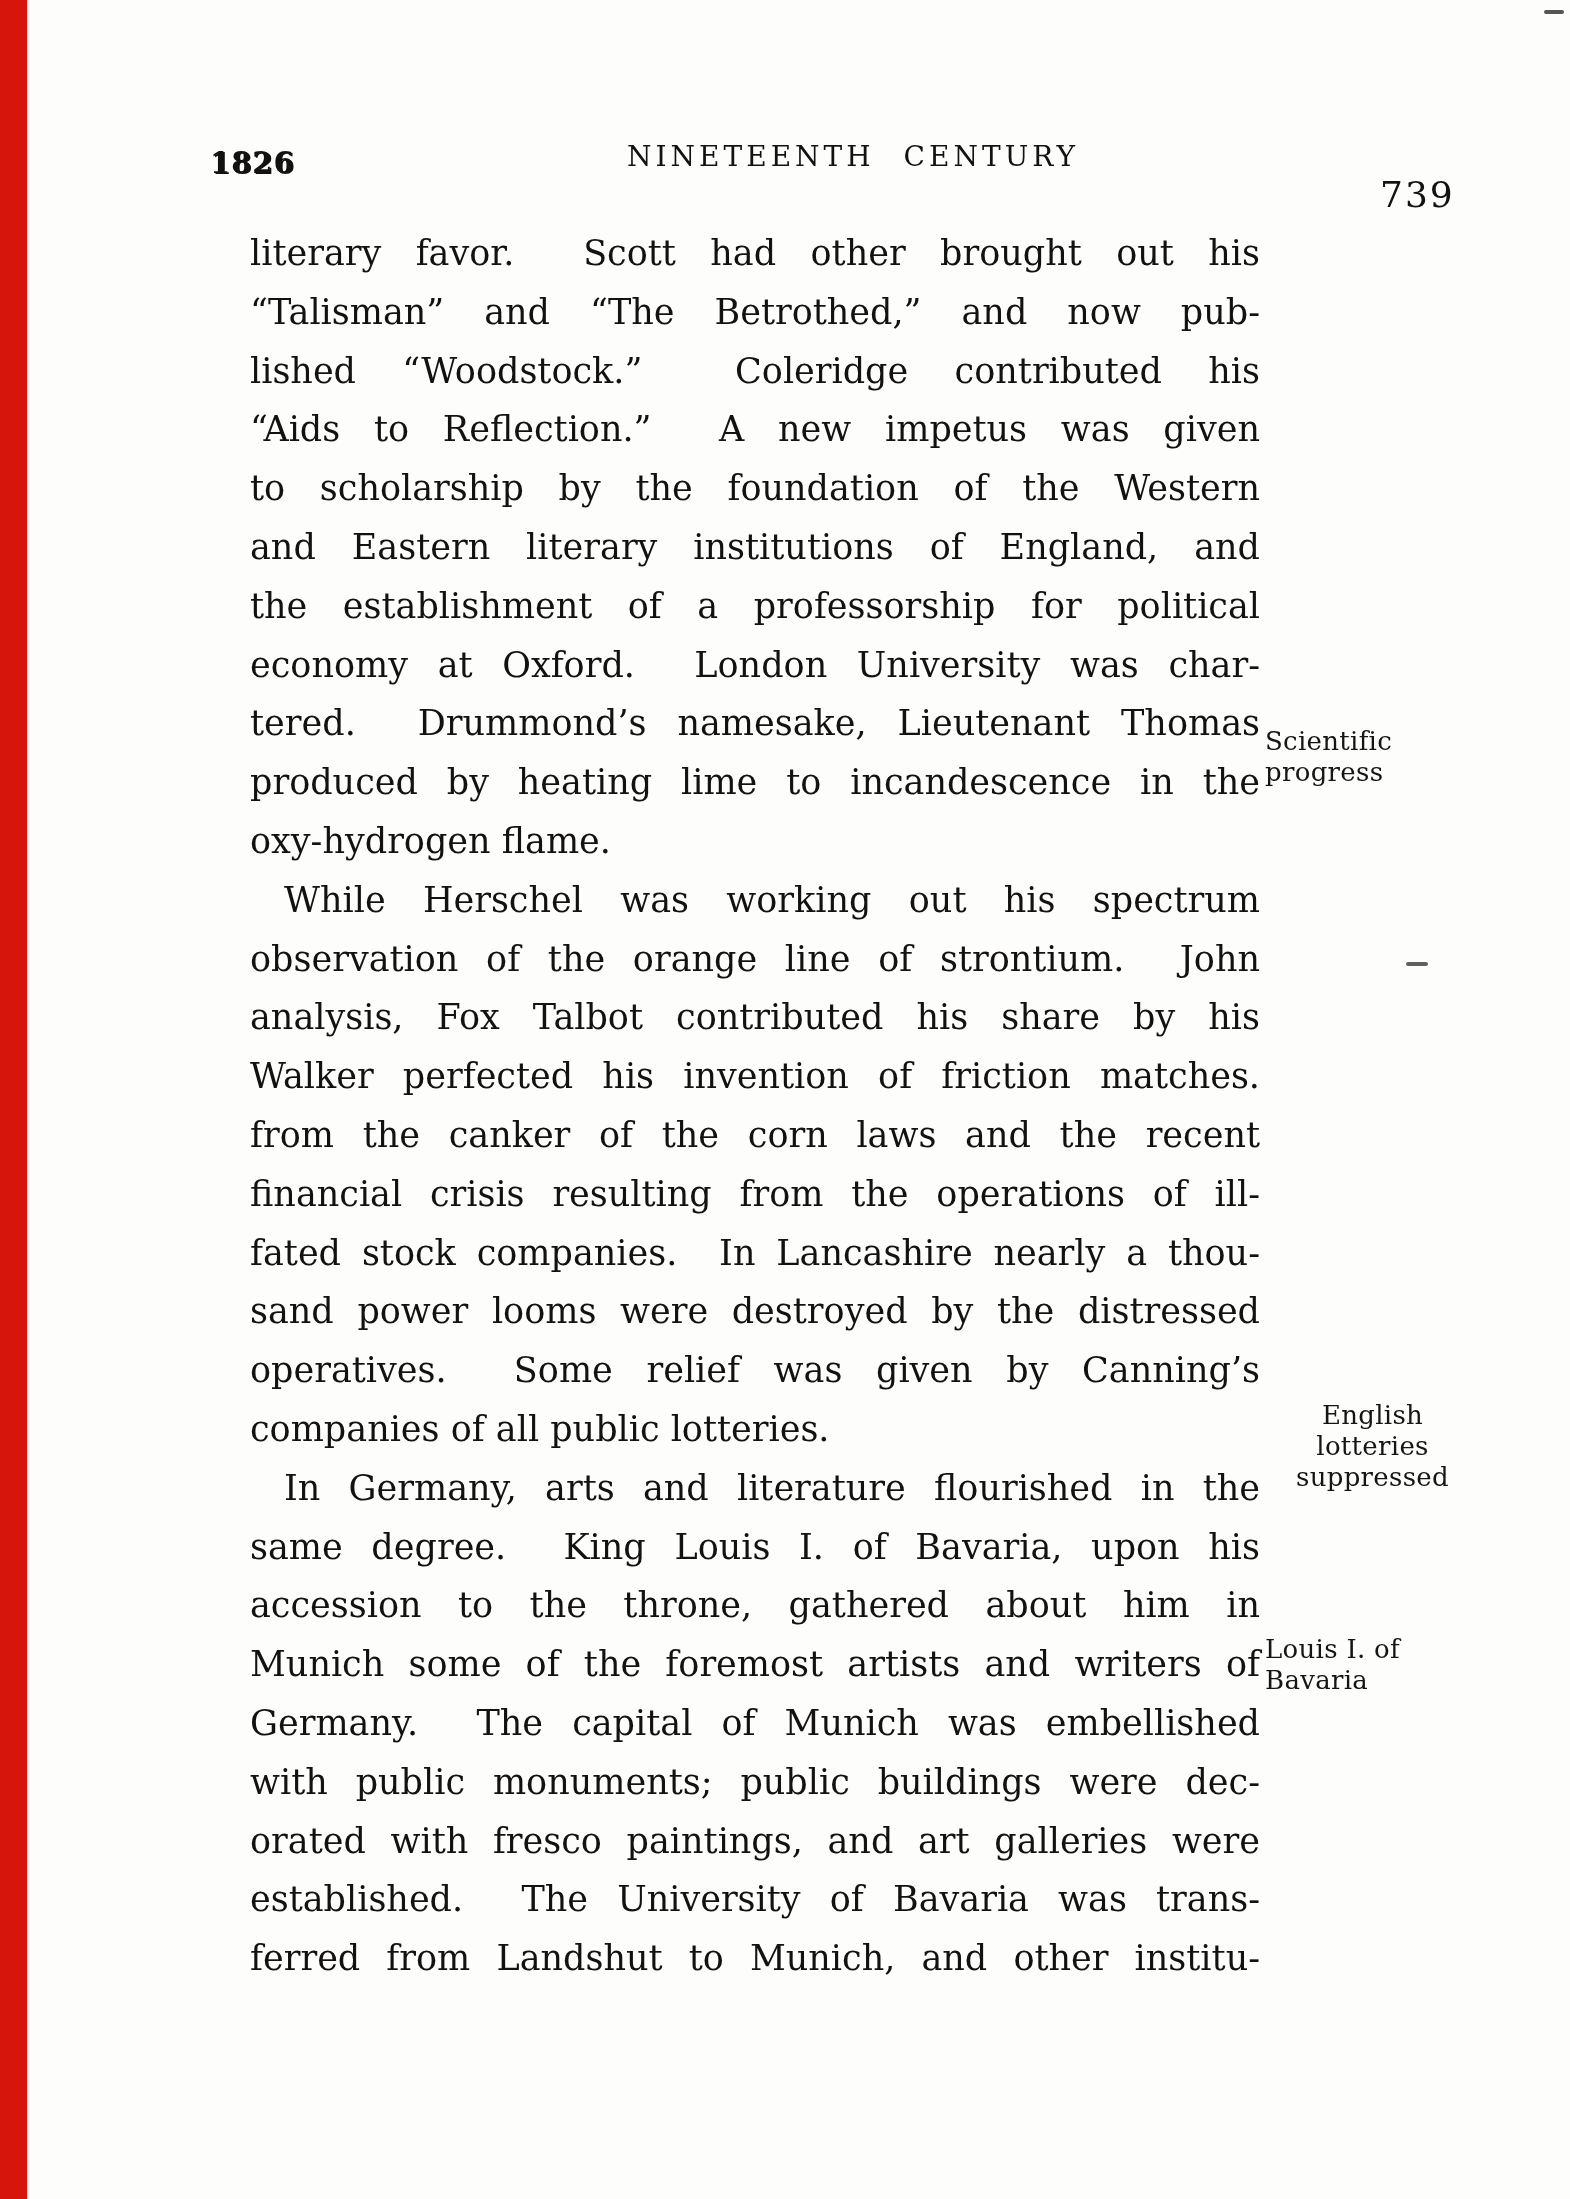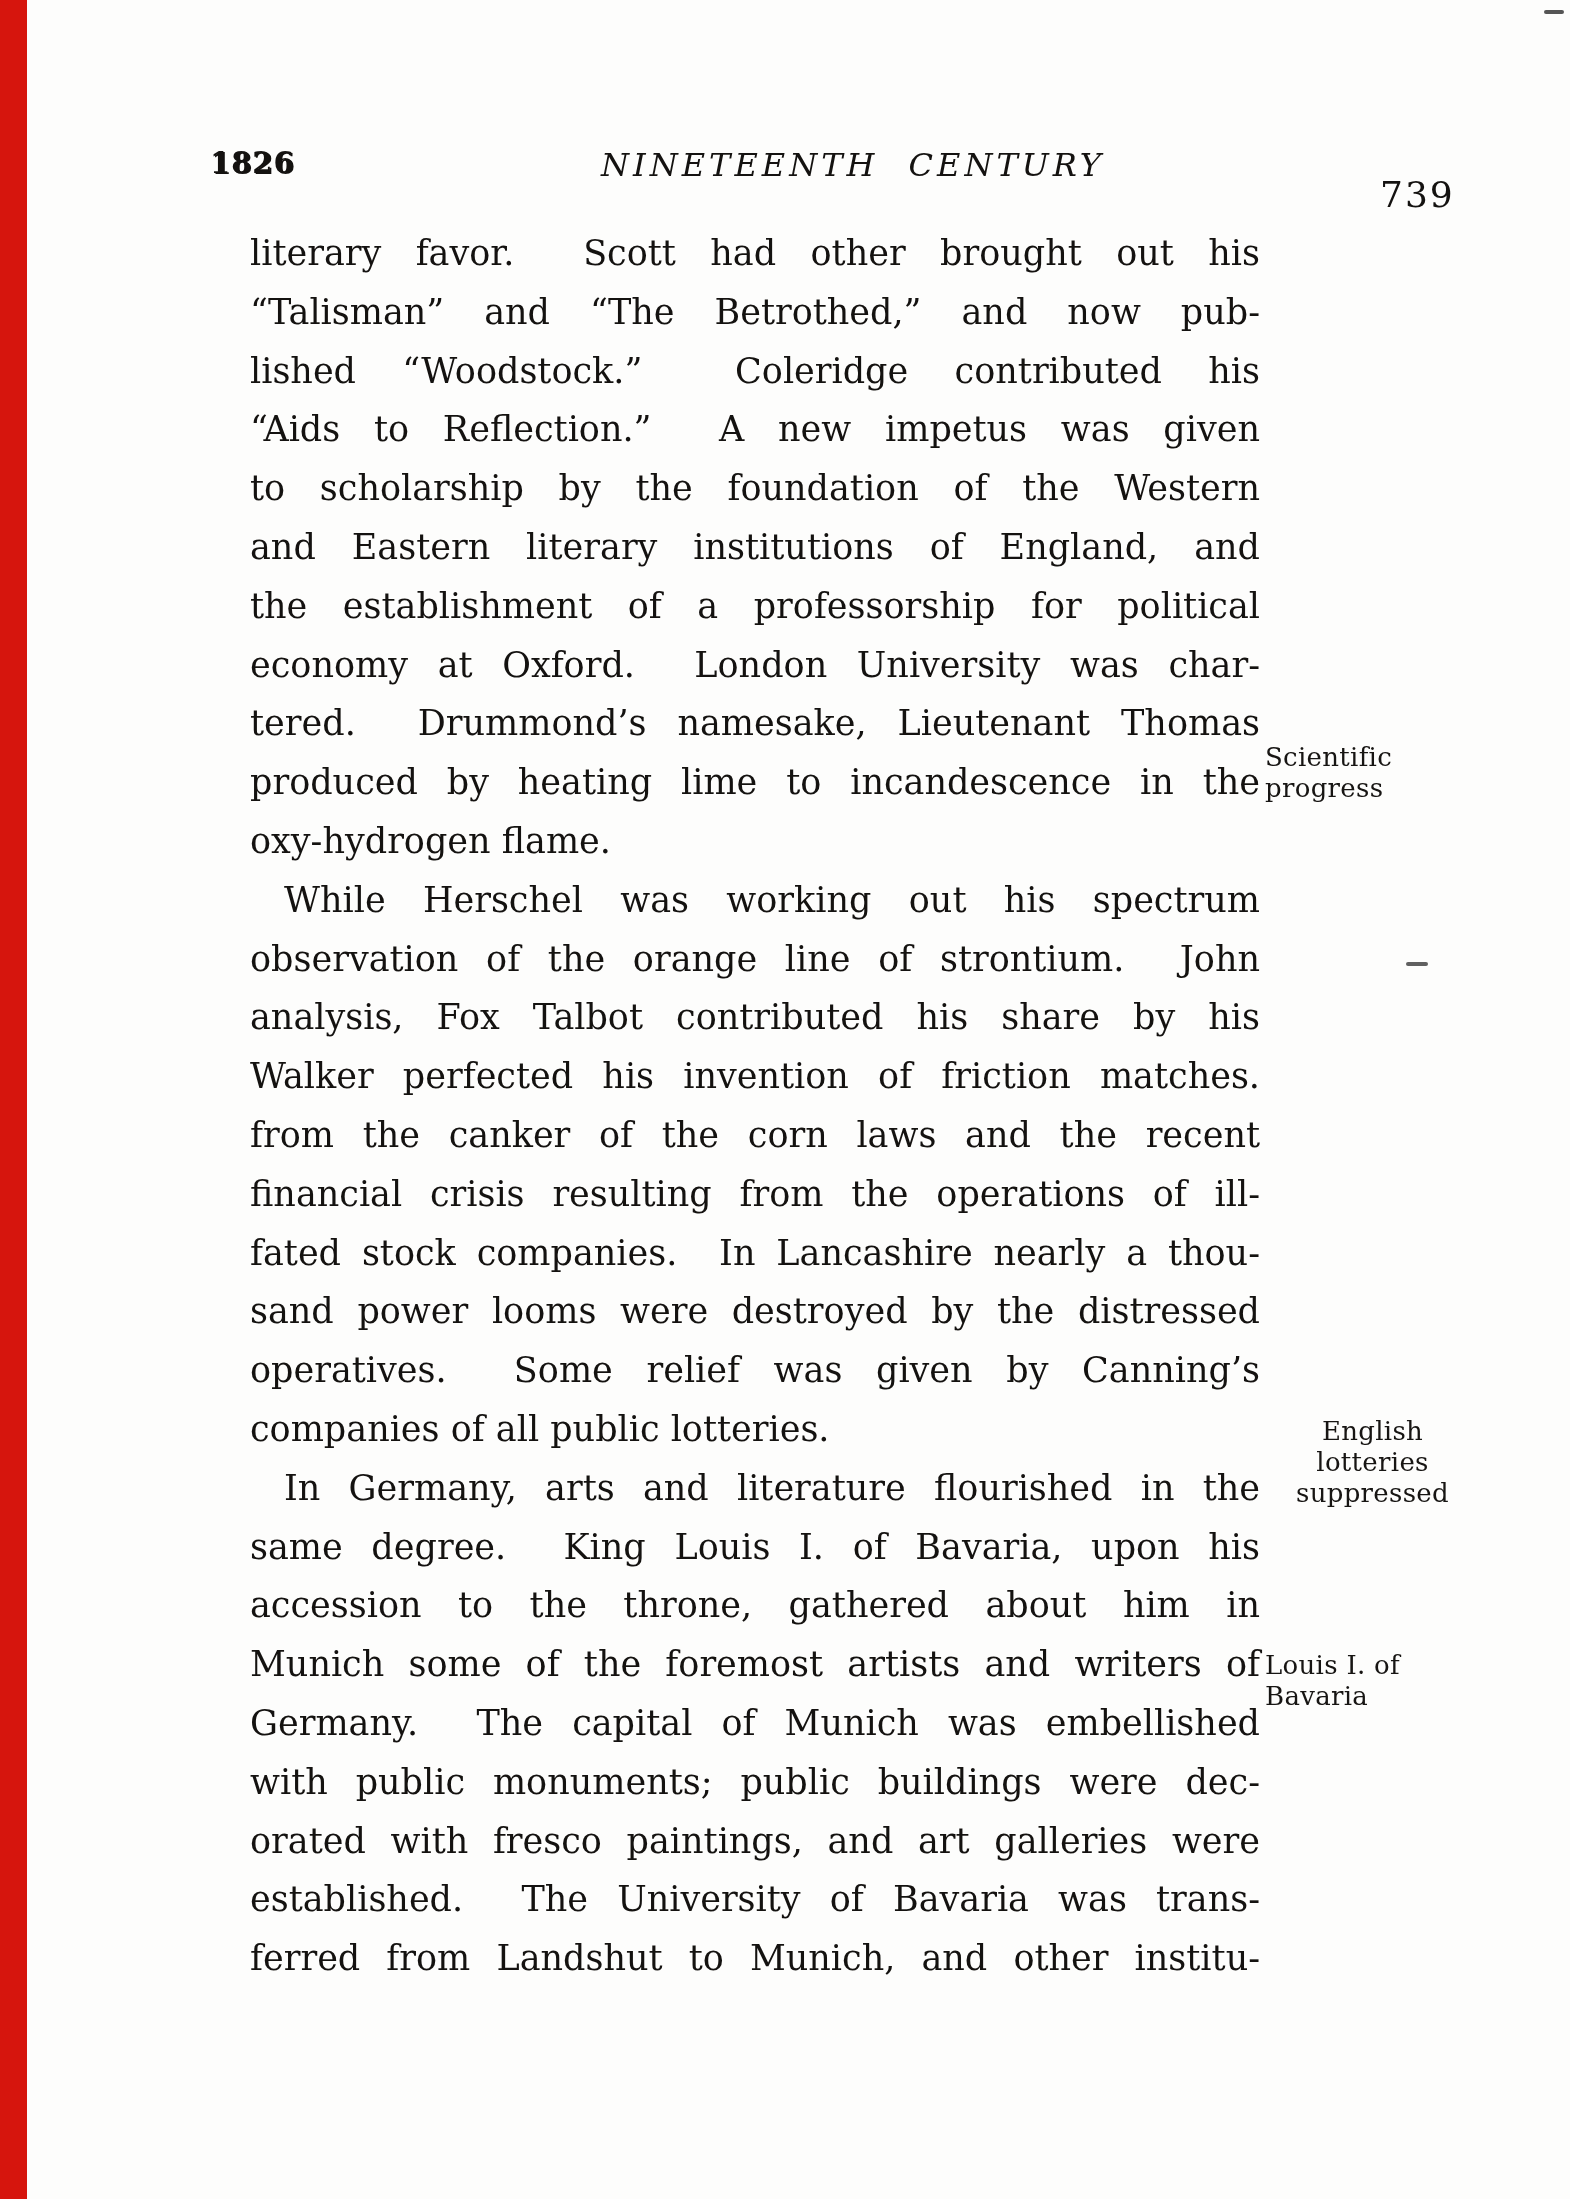--- a/index.html
+++ b/index.html
@@ -22,21 +22,21 @@
   
   .hdr{position:absolute;white-space:nowrap;}
   #hdr-year{
     left:186px;top:146px;
     font-size:29px;font-weight:bold;letter-spacing:1px;
     text-shadow:1.4px 0.6px 0 #141210;
     margin-left:24px;
   }
   #hdr-title{
     left:853px;top:140px;transform:translateX(-50%);
-    font-size:32px;font-style:italic;letter-spacing:4px;word-spacing:16px;margin-top:6px;
+    font-size:28px;letter-spacing:4px;word-spacing:16px;
   }
   #hdr-pageno{
     left:1380px;top:138px;
     font-size:36px;letter-spacing:2px;margin-top:36px;
   }
   
   #body-text{
     position:absolute;left:250px;top:224px;width:1010px;
     font-size:35px;line-height:58.8px;
   }
@@ -47,21 +47,20 @@
   }
   #body-text .line.flush{text-align-last:left;}
   #body-text .line.indent{padding-left:34px;}
   
   #margin-notes{position:absolute;left:1265px;top:0;width:215px;}
   .margin-note{
     position:absolute;left:0;width:215px;
     font-size:26px;line-height:31px;
     letter-spacing:0.3px;
     color:#171513;
-    margin-top:16px;
   }
   .margin-note .mn-line{white-space:nowrap;}
 </style>
 </head>
 <body>
 
 <div id="page" style="background: rgb(253, 253, 252); color: rgb(20, 18, 16);">
 
   <div id="edge-strip" style="background: rgb(214, 21, 13);"></div>
 

